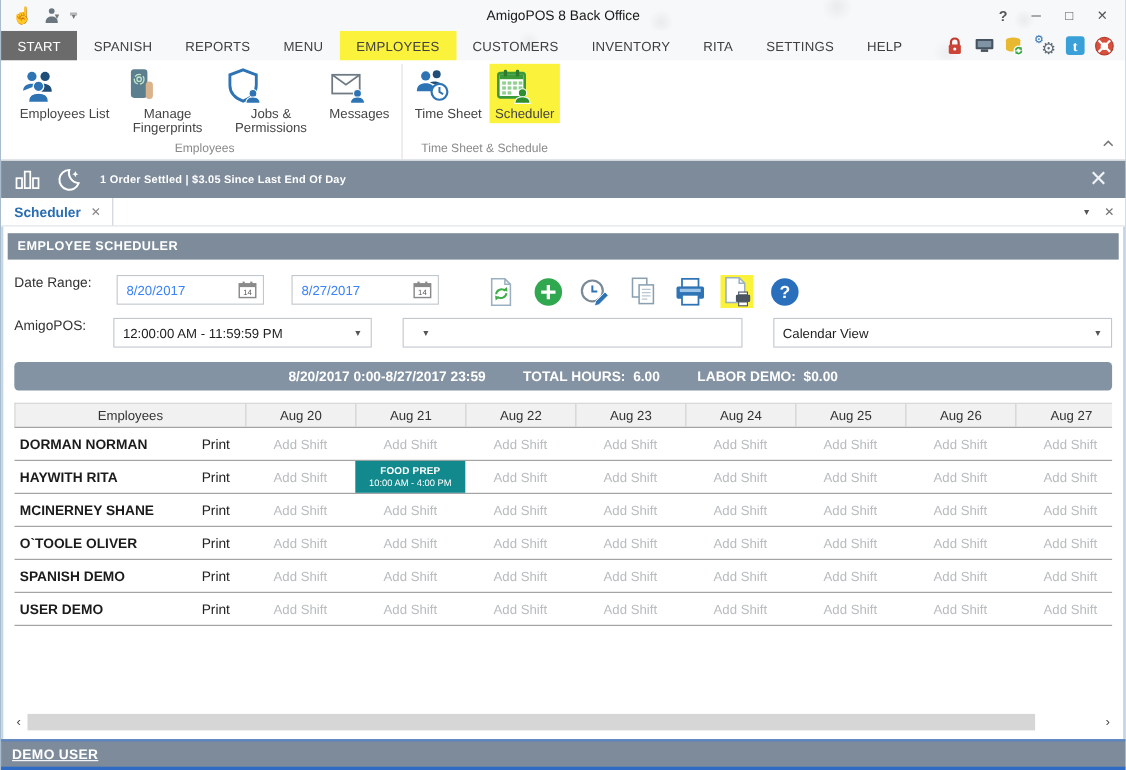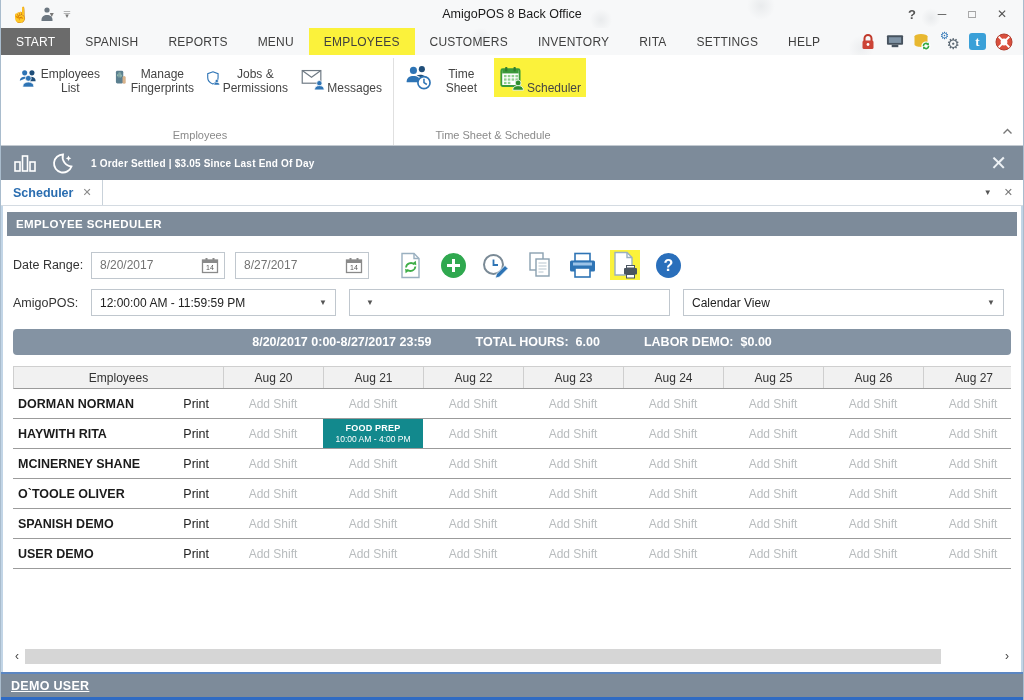--- a/index.html
+++ b/index.html
@@ -40,21 +40,21 @@
              display:flex; align-items:center; justify-content:center; }
   .gearwrap { position:relative; width:20px; height:18px; color:#5f6b76; }
   .gearwrap .g1 { position:absolute; right:0; bottom:-2px; font-size:15px; }
   .gearwrap .g2 { position:absolute; left:0; top:-3px; font-size:10px; color:#2e74b5; }
 
   
   .ribbon { height:91px; background:#fff; border-bottom:1px solid #c3cad1; display:flex; padding:3px 4px 0 6px; position:relative; }
   .rgroup { display:flex; flex-direction:column; padding:0 6px; }
   .rgroup + .rgroup { border-left:1px solid #e0e0e0; }
   .rgroup-btns { display:flex; align-items:flex-start; gap:2px; flex:1; }
-  .rbtn { min-width:58px; max-width:92px; display:flex; flex-direction:row; align-items:flex-end; gap:2px; padding:3px 5px 2px; }
+  .rbtn { min-width:58px; max-width:92px; display:flex; flex-direction:column; align-items:flex-start; gap:2px; padding:3px 5px 2px; }
   .rbtn .ic { width:34px; height:34px; }
   .rbtn .lbl { font-size:12px; line-height:1.12; text-align:center; color:#444; }
   .rbtn.hl { background:var(--highlight-yellow,#fbf23b); }
   .rgroup-label { text-align:center; font-size:11px; color:#8a8a8a; padding:1px 0 4px; }
   .ribbon-collapse { position:absolute; right:10px; bottom:6px; }
 
   
   .notif { height:34px; background:var(--slate,#7d8b9a); display:flex; align-items:center; padding:0 12px; }
   .notif .nic { margin-right:14px; display:flex; align-items:center; }
   .notif .msg { color:#fff; font-size:10px; font-weight:bold; letter-spacing:.2px; margin-left:2px; }
@@ -66,37 +66,37 @@
   .doctab .t { color:#2a6db0; font-size:12.5px; font-weight:bold; }
   .doctab .x { color:#8a8a8a; font-size:11px; }
   .strip-right { margin-left:auto; display:flex; align-items:center; gap:12px; padding-right:10px; color:#555; }
   .strip-right .dd { font-size:8px; } .strip-right .x { font-size:11px; color:#777; }
 
   
   .content { flex:1; background:#fff; border-left:2px solid #c2d5e6; border-right:2px solid #c2d5e6;
              display:flex; flex-direction:column; padding:6px 4px 0; overflow:hidden; }
   .panel-header { height:24px; background:var(--slate,#7d8b9a); color:#fff; font-size:11.5px; font-weight:600;
                   letter-spacing:.4px; display:flex; align-items:center; padding-left:9px; }
-  .frow { display:flex; align-items:center; margin:0 6px; }
+  .frow { display:flex; align-items:flex-start; margin:0 6px;gap:15px; }
   .frow.r1 { margin-top:14px; }
   .frow.r2 { margin-top:9px; }
   .flabel { width:78px; font-size:12.5px; color:#333; }
   .datebox { width:134px; height:27px; border:1px solid #c0c7ce; display:flex; align-items:center; background:#fff; margin-right:10px; }
-  .datebox .dtxt { flex:1; font-size:12px; color:#737373; padding-left:8px; }
+  .datebox .dtxt { flex:1; font-size:12px; color:#3b82f6; padding-left:8px; }
   .datebox .cal { margin-right:5px; display:flex; }
   .toolbtns { display:flex; align-items:center; gap:13px; margin-left:16px; }
   .toolbtn { width:30px; height:30px; display:flex; align-items:center; justify-content:center; }
   .toolbtn.hl { background:var(--highlight-yellow,#fbf23b); }
   .selectbox { height:27px; border:1px solid #c0c7ce; background:#fff; display:flex; align-items:center; padding:0 8px; margin-right:13px; }
   .selectbox .stxt { flex:1; font-size:12px; color:#222; }
   .selectbox .dd { font-size:8px; color:#555; margin-left:8px; }
   .sel-timespan { width:245px; } .sel-jobs { width:321px; } .sel-view { width:321px; margin-right:0; }
 
   .summary { height:26px; margin:13px 6px 0; background:#8493a3; border-radius:4px; color:#fff;
-             display:flex; align-items:center; justify-content:center; gap:44px; font-size:12.5px; font-weight:bold; }
+             display:flex; align-items:center; justify-content:center; gap:34px; font-size:12.5px; font-weight:bold; }
   .summary .seg { display:flex; gap:7px; }
 
   
   .gridwrap { margin:11px 6px 0; overflow:hidden; }
   .grid { width:1010px; }
   .ghead { display:grid; grid-template-columns:210px repeat(8,100px); background:#f1f1f1;
            border:1px solid #cfcfcf; border-bottom:1px solid #9b9b9b; height:23px; }
   .gh-cell { display:flex; align-items:center; justify-content:center; font-size:12px; color:#333;
              border-right:1px solid #cfcfcf; }
   .gh-cell:last-child { border-right:none; }

